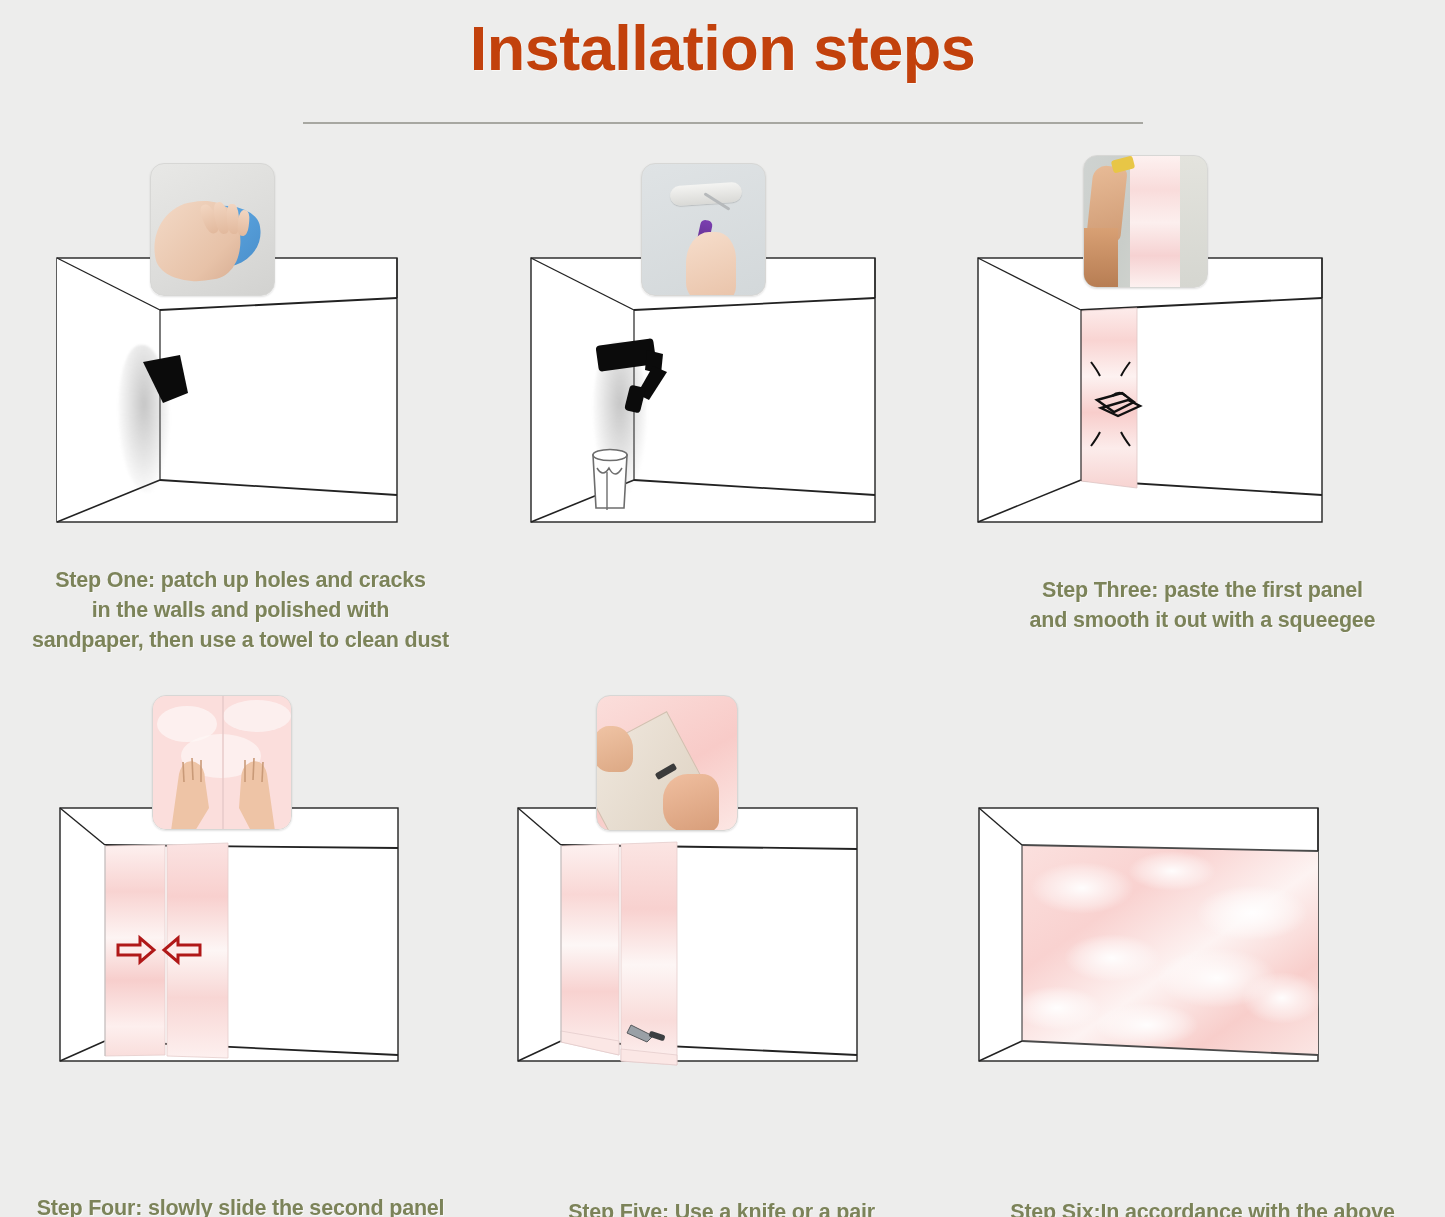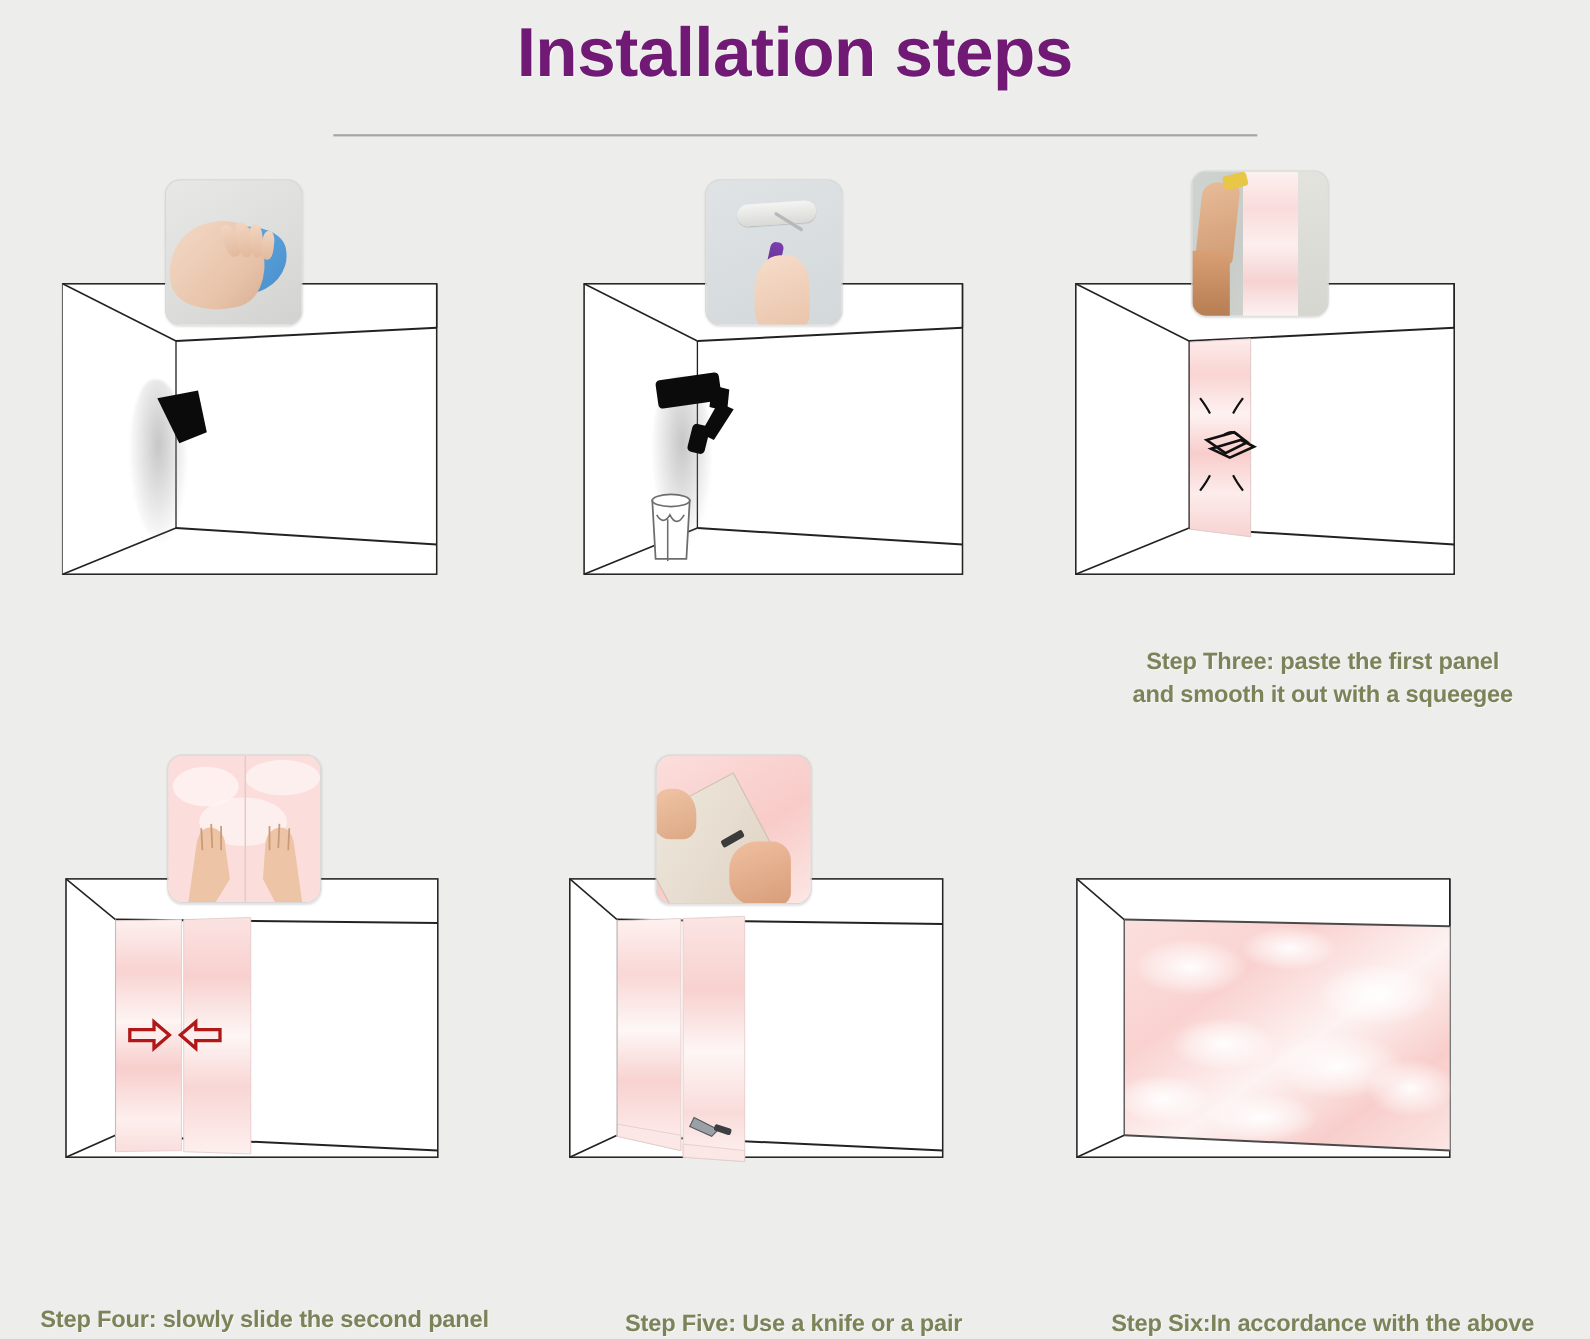--- a/index.html
+++ b/index.html
@@ -20,21 +20,21 @@
 
   
   .page-title {
     position: absolute;
     top: 8px;
     left: 0;
     width: 1445px;
     text-align: center;
     font-size: 63px;
     font-weight: bold;
-    color: #701a75;
+    color: #c2410c;
     letter-spacing: -0.5px;
     line-height: 80px;
     text-shadow: 1px 1px 0 rgba(255,255,255,0.6);
   }
   .title-divider {
     position: absolute;
     top: 122px;
     left: 303px;
     width: 840px;
     height: 2px;
@@ -212,20 +212,23 @@
 
           <div class="photo-inset ph-cloth" style="left:150px; top:13px;">
             <div class="cloth-shape"></div>
             <div class="hand-shape"></div>
             <div class="finger" style="left:52px; top:40px; width:13px; height:30px; transform:rotate(-22deg);"></div>
             <div class="finger" style="left:64px; top:38px; width:13px; height:32px; transform:rotate(-12deg);"></div>
             <div class="finger" style="left:76px; top:40px; width:12px; height:30px; transform:rotate(-4deg);"></div>
             <div class="finger" style="left:87px; top:46px; width:11px; height:26px; transform:rotate(6deg);"></div>
           </div>
         </div>
+        <div class="step-caption">Step One: patch up holes and cracks
+in the walls and polished with
+sandpaper, then use a towel to clean dust</div>
       </div>
 
       <div class="step-cell">
         <div class="step-figure">
 
           <svg class="room-svg" width="481" height="400" viewBox="0 0 481 400">
             <rect x="50" y="108" width="344" height="264" fill="#ffffff" stroke="#222" stroke-width="1.4"></rect>
             <line x1="50" y1="108" x2="153" y2="160" stroke="#222" stroke-width="1.4"></line>
             <line x1="153" y1="160" x2="394" y2="148" stroke="#222" stroke-width="1.8"></line>
             <line x1="394" y1="148" x2="394" y2="108" stroke="#222" stroke-width="1.2"></line>
@@ -297,21 +300,21 @@
           </svg>
 
           <div class="photo-inset ph-paste" style="left:121px; top:5px;">
             <div class="paste-panel"></div>
             <div class="paste-panel2"></div>
             <div class="paste-arm"></div>
             <div class="paste-torso"></div>
             <div class="paste-squeegee"></div>
           </div>
         </div>
-        <div class="step-caption" style="margin-top:21px;">Step Three: paste the first panel
+        <div class="step-caption" style="margin-top:10px;">Step Three: paste the first panel
 and smooth it out with a squeegee</div>
       </div>
     </div>
 
     <div class="step-row" style="margin-top:138px;">
 
       <div class="step-cell">
         <div class="step-figure" style="height:400px;">
 
           <svg class="room-svg" width="481" height="390" viewBox="0 0 481 390">

